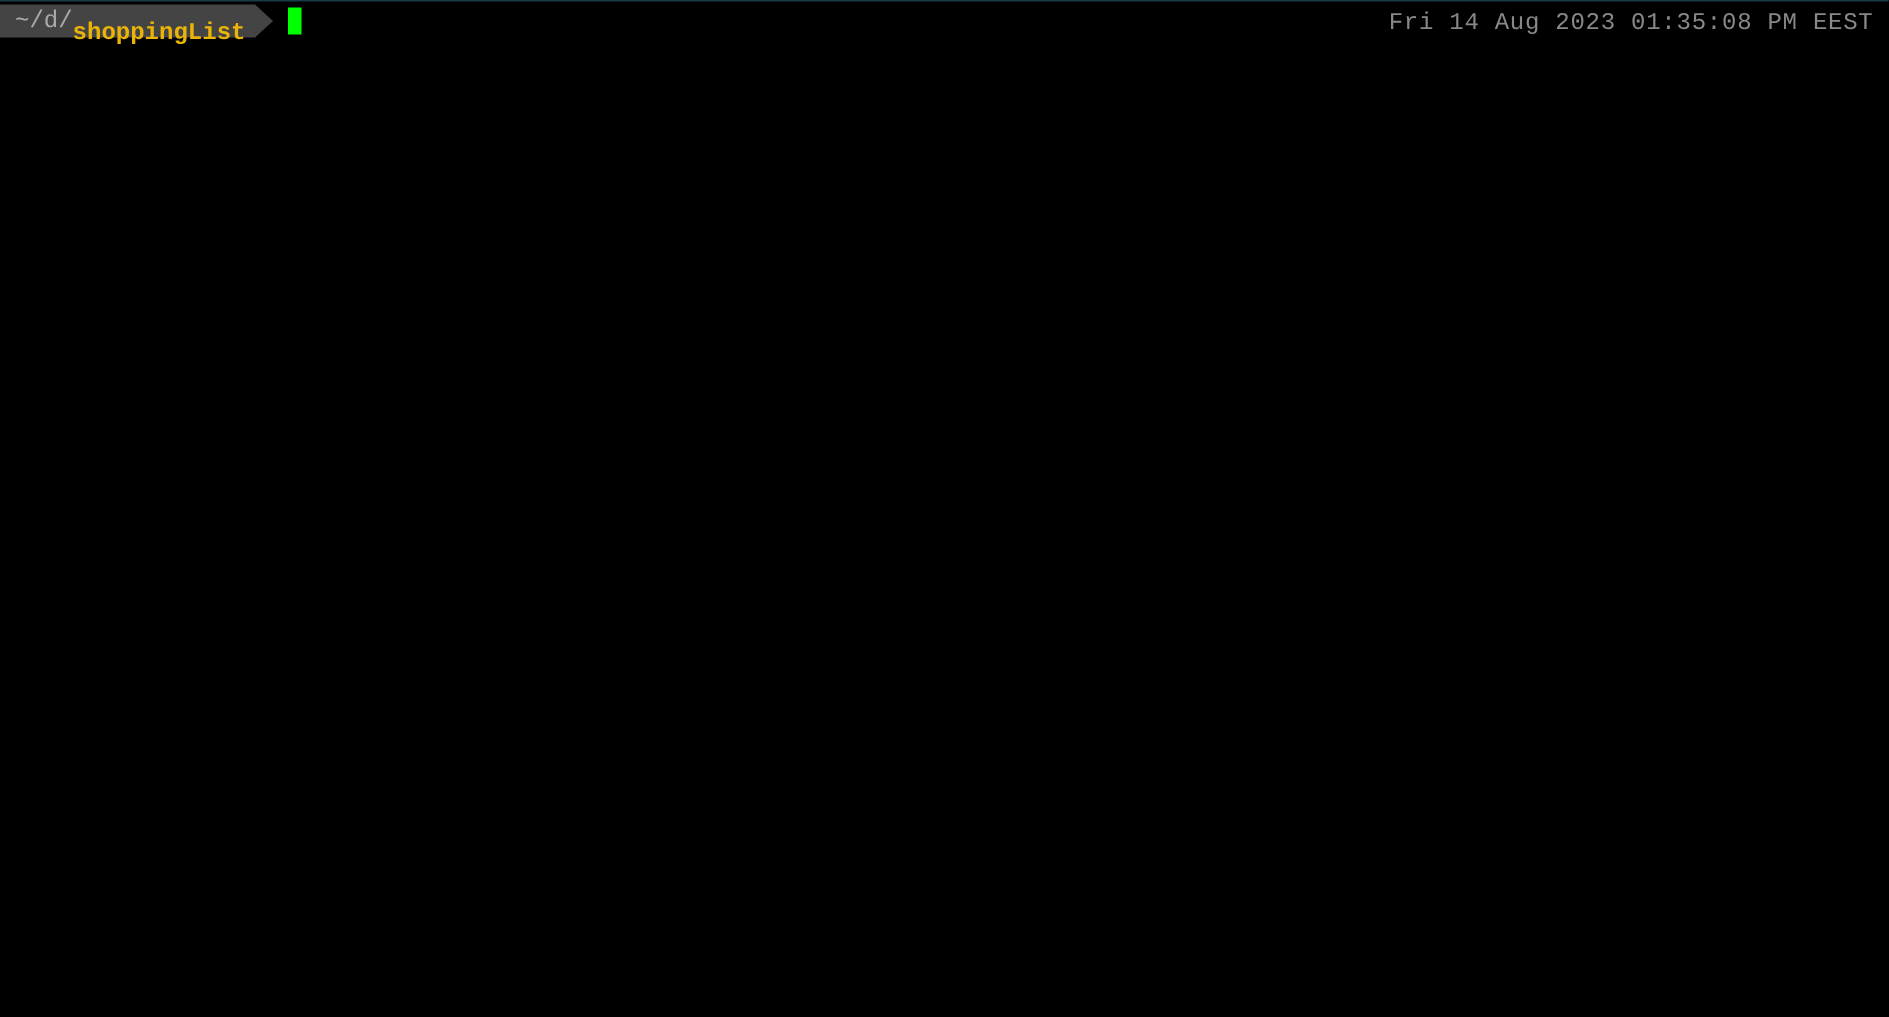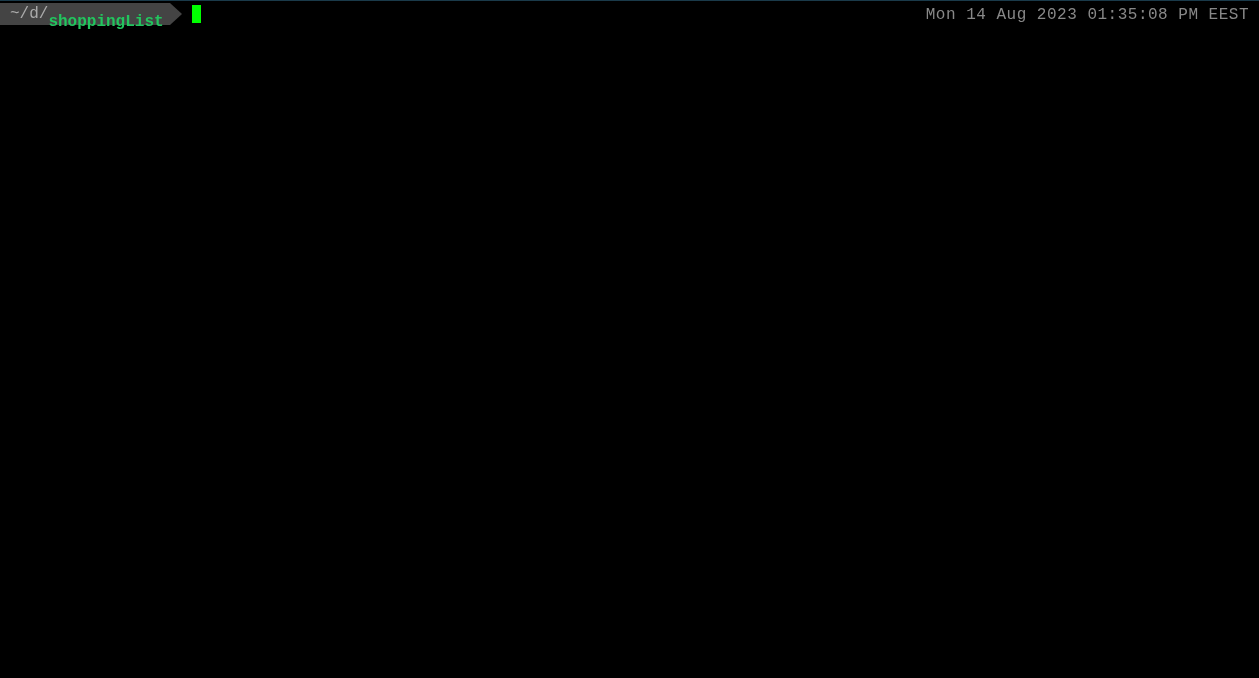--- a/index.html
+++ b/index.html
@@ -32,21 +32,21 @@
       background-color: #444444;
       color: #aaaaaa;
       padding: 1px 6px 1px 10px;
       height: 22px;
       line-height: 20px;
       display: flex;
       align-items: center;
       position: relative;
     }
     .prompt-segment .bold-part {
-      color: #22c55e;
+      color: #eab308;
       font-weight: bold;
       margin-top: 16px;
     }
     .prompt-arrow {
       width: 0;
       height: 0;
       border-top: 11px solid transparent;
       border-bottom: 11px solid transparent;
       border-left: 12px solid #444444;
     }
@@ -79,15 +79,15 @@
   <div class="prompt-container">
     <div class="prompt-segment">
       <span>~/d/</span>
         <span class="bold-part">shoppingList</span>
     </div>
     <div class="prompt-arrow"></div>
   </div>
   <span class="cursor"></span>
 </div>
 
-<div class="datetime">Mon 14 Aug 2023 01:35:08 PM EEST</div>
+<div class="datetime">Fri 14 Aug 2023 01:35:08 PM EEST</div>
 
 <div class="terminal-body"></div>
 
 </body></html>

